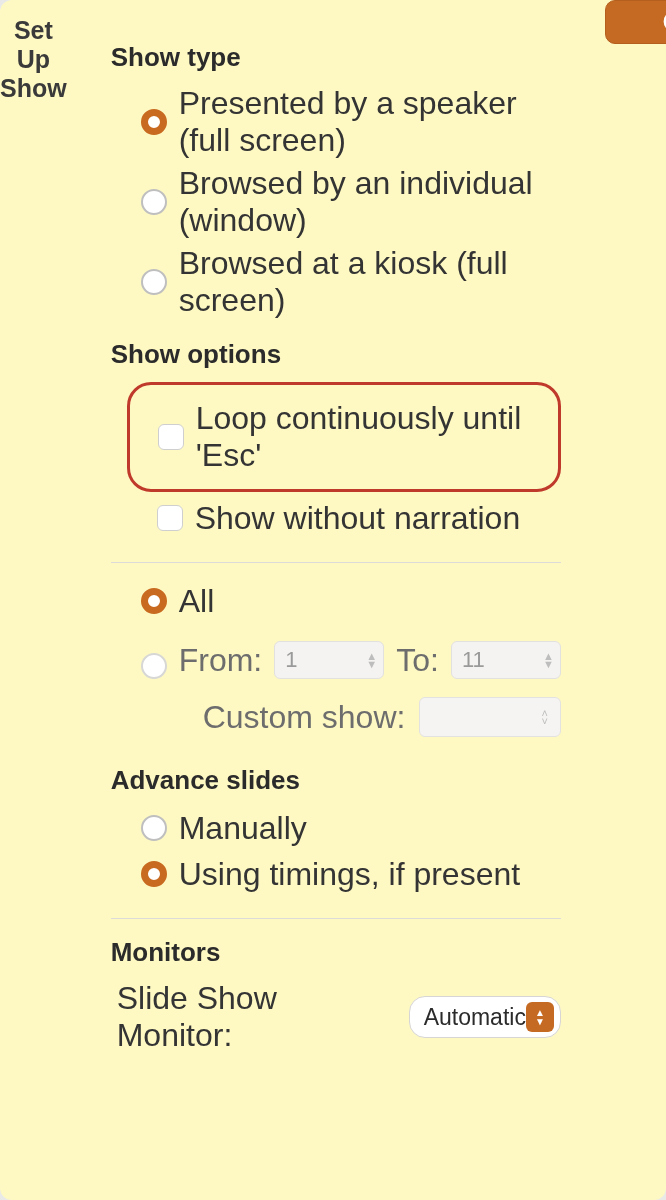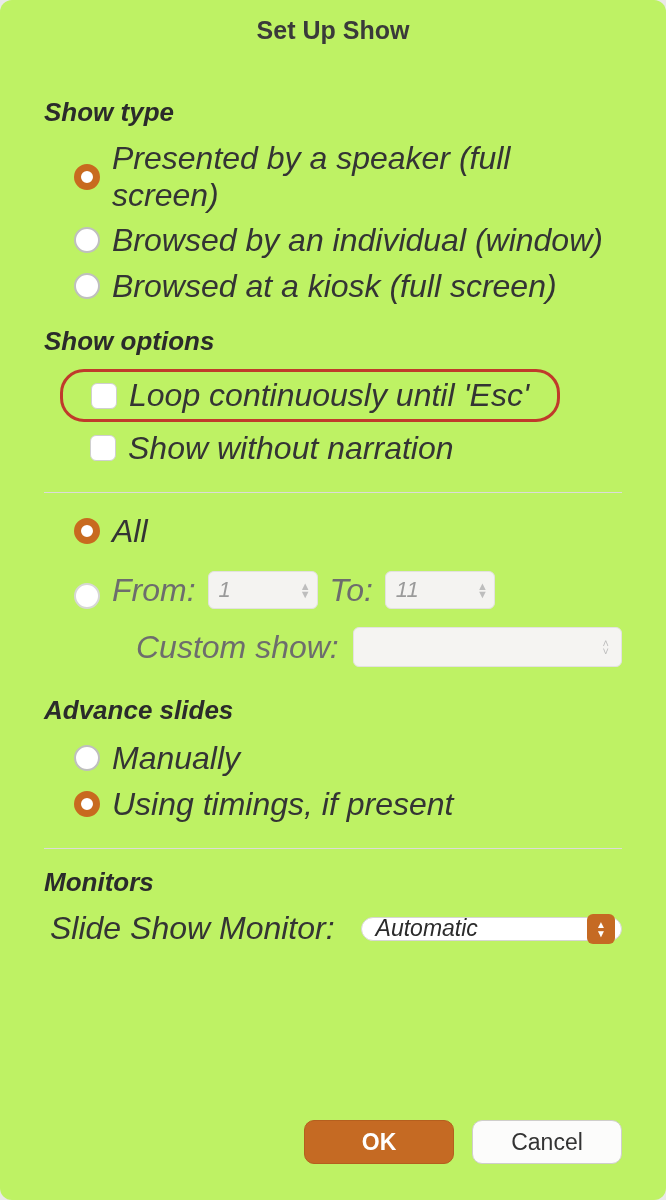--- a/index.html
+++ b/index.html
@@ -6,38 +6,37 @@
     body {
       width: 666px;
       height: 1200px;
       background: #e9e9e8;
       font-family: -apple-system, BlinkMacSystemFont, "Helvetica Neue", sans-serif;
       font-size: 23px;
       color: #2b2b2b;
       overflow: hidden;
     }
     .dialog {
-      background: #bef264;
+      background: #fef9c3;
       width: 100%;
       height: 100%;
       border-radius: 12px;
       display: flex;
-      flex-direction: column;
+      flex-direction: row;
     }
     .titlebar {
       text-align: center;
       padding: 16px 0 10px;
       font-size: 25px;
       font-weight: 700;
       color: #3a3a3a;
     }
     .content {
       padding: 34px 44px 0 44px;
       flex: 1;
-      font-style: italic;
     }
     .section-heading {
       font-weight: 700;
       font-size: 26px;
       margin: 8px 0 12px 0;
     }
     .opt-row {
       display: flex;
       align-items: center;
       gap: 12px;
@@ -67,21 +66,21 @@
     .label { font-size: 32px; color: #343434; }
     .label.muted { color: #6d6d6d; }
     hr.sep {
       border: none;
       border-top: 1px solid #dcdbd9;
       margin: 24px 0 18px 0;
     }
     .highlight {
       border: 3px solid #c03a2b;
       border-radius: 24px;
-      padding: 5px 28px;
+      padding: 15px 28px;
       margin-left: 16px;
       display: inline-flex;
       align-items: center;
       gap: 12px;
     }
     .from-row {
       display: flex;
       align-items: flex-end;
       gap: 12px;
       margin: 20px 0 10px 30px;
@@ -112,21 +111,21 @@
       display: flex; align-items: center; justify-content: flex-end;
       padding: 0 12px;
       color: #bcbcbb;
     }
     .monitors-row {
       display: flex; align-items: center; gap: 26px;
       margin: 10px 0 0 6px;
     }
     .monitor-select {
       flex: 1;
-      height: 24px;
+      height: 42px;
       background: #fff;
       border-radius: 16px;
       border: 1px solid #d7d6d4;
       display: flex; align-items: center; justify-content: space-between;
       padding: 0 6px 0 14px;
       font-size: 23px;
       max-width: 396px;
     }
     .select-knob {
       width: 28px; height: 30px;

